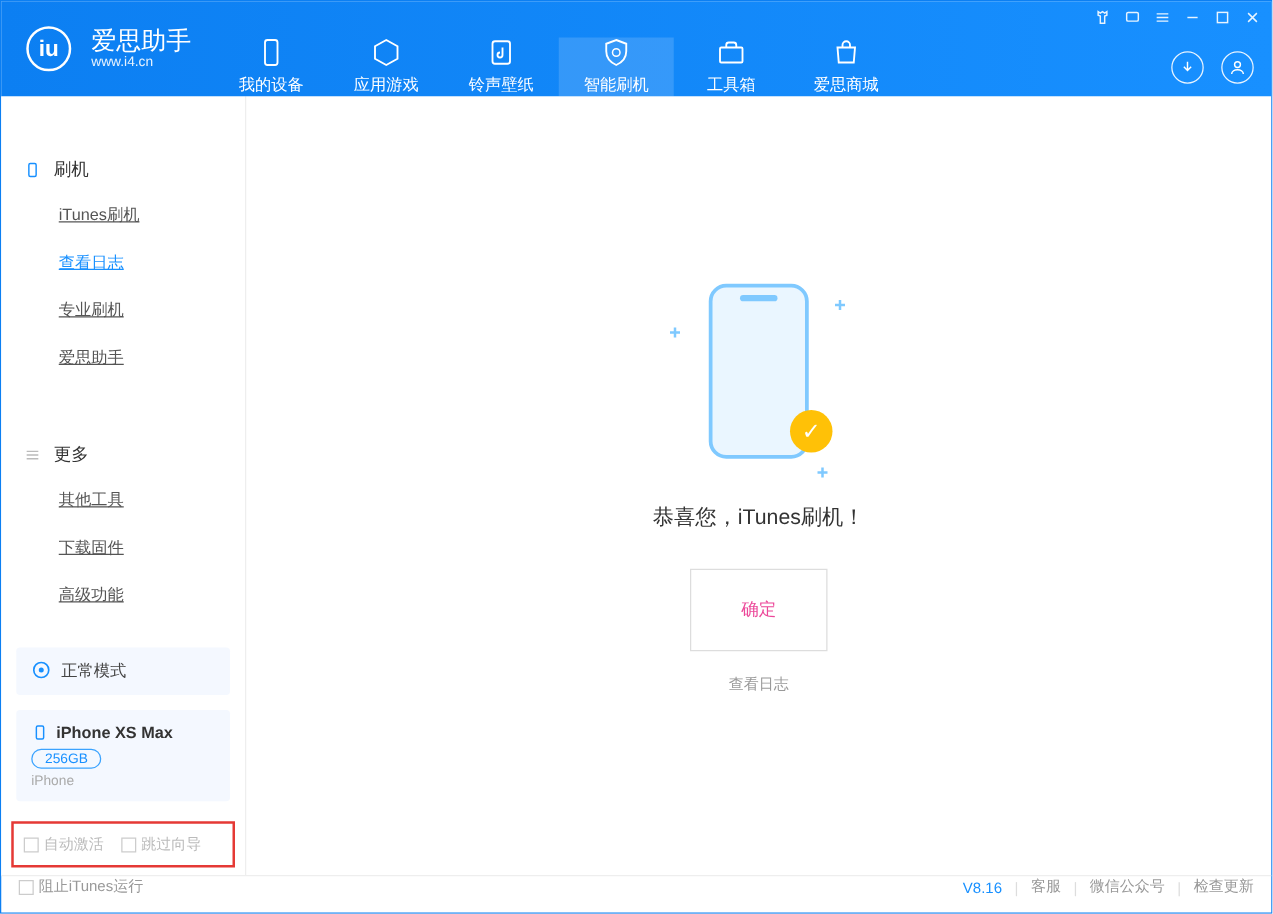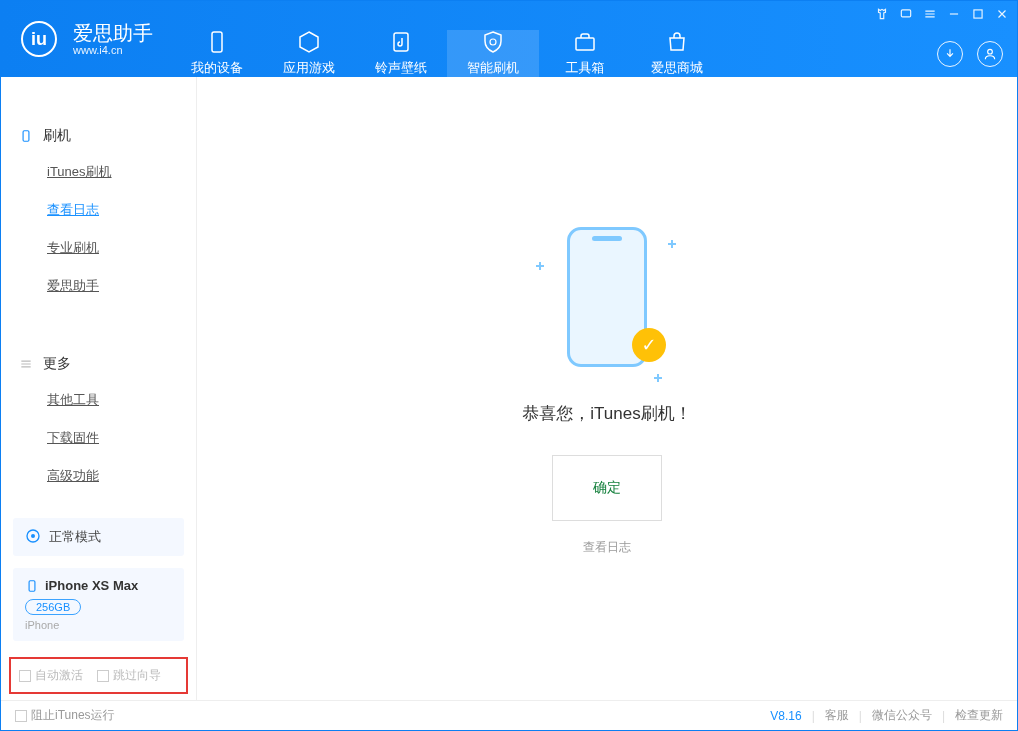--- a/index.html
+++ b/index.html
@@ -37,23 +37,23 @@
 .main { flex: 1; display: flex; flex-direction: column; align-items: center; justify-content: center; position: relative; }
 .success-illus { width: 130px; height: 160px; position: relative; margin-bottom: 20px; }
 .phone { width: 80px; height: 140px; border: 3px solid #7fc9ff; border-radius: 14px; background: #eaf6ff; position: absolute; left: 25px; top: 5px; }
 .phone::before { content: ""; position: absolute; top: 6px; left: 50%; transform: translateX(-50%); width: 30px; height: 5px; background: #7fc9ff; border-radius: 3px; }
 .badge { width: 34px; height: 34px; background: #ffc107; border-radius: 50%; position: absolute; right: 6px; bottom: 20px; display: flex; align-items: center; justify-content: center; color: #fff; font-size: 18px; }
 .sparkle { position: absolute; width: 8px; height: 8px; }
 .sparkle::before, .sparkle::after { content: ""; position: absolute; background: #7fc9ff; }
 .sparkle::before { width: 8px; height: 2px; top: 3px; }
 .sparkle::after { width: 2px; height: 8px; left: 3px; }
 .success-title { font-size: 17px; color: #333; margin-bottom: 30px; }
-.ok-btn { padding: 23px 40px; border: 1px solid #ddd; background: #fff; color: #15803d; font-size: 14px; cursor: pointer; margin-bottom: 18px; }
+.ok-btn { padding: 23px 40px; border: 1px solid #ddd; background: #fff; color: #ec4899; font-size: 14px; cursor: pointer; margin-bottom: 18px; }
 .log-link { font-size: 12px; color: #999; cursor: pointer; }
-.statusbar { height: 30px; border-top: 1px solid #eee; display: flex; align-items: center; padding: 0 14px; font-size: 12px; color: #999; }
+.statusbar { height: 30px; border-top: 1px solid #eee; display: flex; align-items: flex-start; padding: 0 14px; font-size: 12px; color: #999; }
 .statusbar .chk { color: #999; }
 .status-right { margin-left: auto; display: flex; align-items: center; gap: 10px; }
 .status-right .sep { color: #ddd; }
 .status-link { cursor: pointer; color: #999; }
 .version { color: #1890ff; }
 </style>
 </head>
 <body>
 
 <div class="window">

